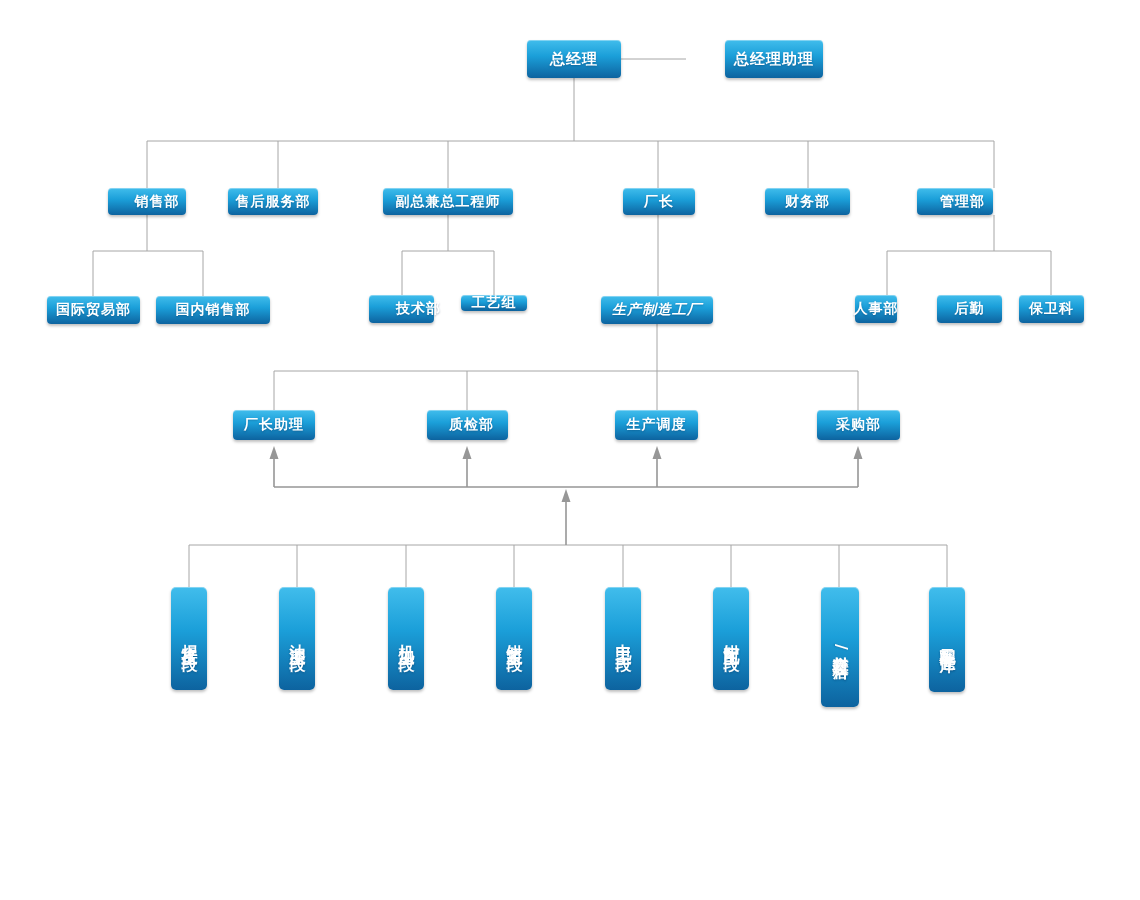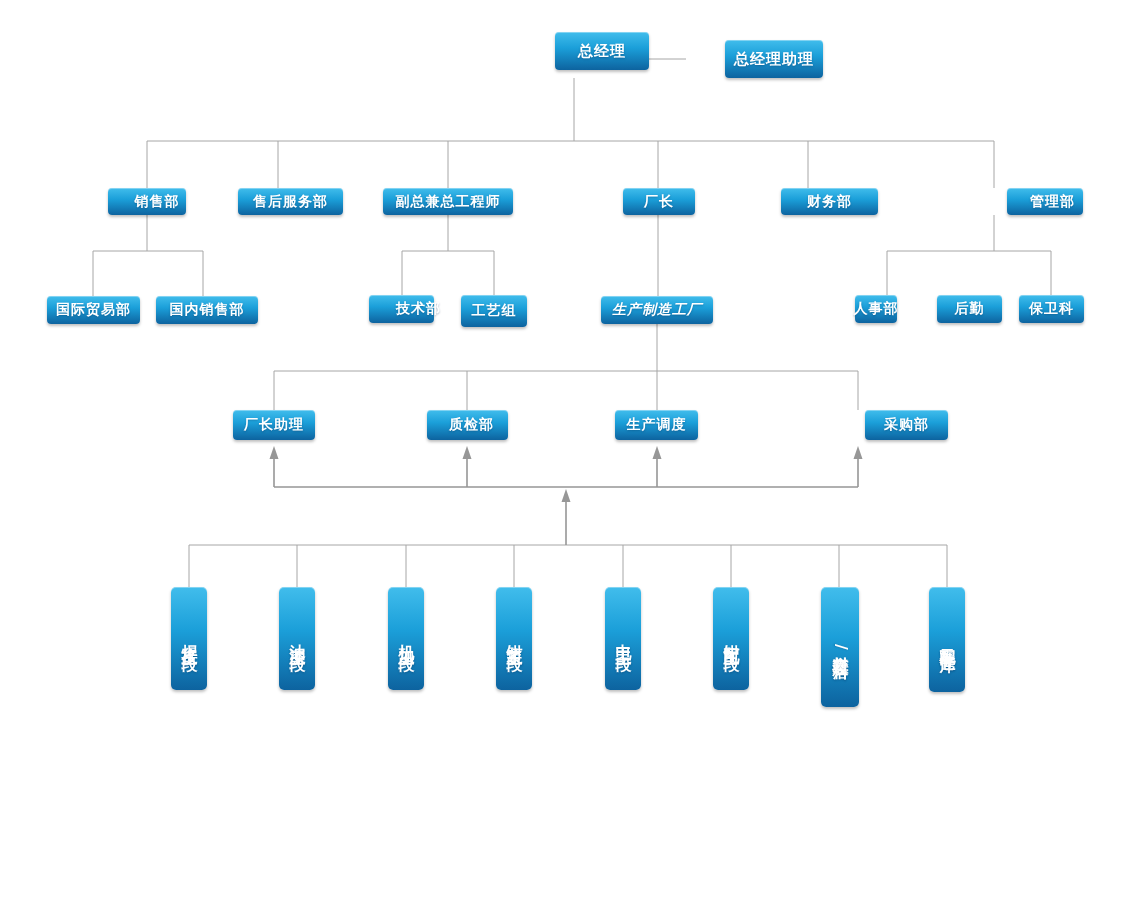--- a/index.html
+++ b/index.html
@@ -82,43 +82,43 @@
       M566 545 V501"></path>
     <g>
       <polygon class="arrow-head" points="269.5,459 274,446 278.5,459"></polygon>
       <polygon class="arrow-head" points="462.5,459 467,446 471.5,459"></polygon>
       <polygon class="arrow-head" points="652.5,459 657,446 661.5,459"></polygon>
       <polygon class="arrow-head" points="853.5,459 858,446 862.5,459"></polygon>
       <polygon class="arrow-head" points="561.5,502 566,489 570.5,502"></polygon>
     </g>
   </svg>
 
-  <div class="node lv0" style="left:527px; top:32px; width:94px; height:38px;margin-left:28px;">总经理</div>
+  <div class="node lv0" style="left:527px; top:40px; width:94px; height:38px;">总经理</div>
   <div class="node lv0" style="left:686px; top:40px; width:98px; height:38px;margin-left:39px;">总经理助理</div>
 
   <div class="node" style="left:108px; top:188px; width:78px; height:27px;padding-left:20px;">销售部</div>
-  <div class="node" style="left:238px; top:188px; width:105px; height:27px;">售后服务部</div>
+  <div class="node" style="left:228px; top:188px; width:90px; height:27px;">售后服务部</div>
   <div class="node" style="left:383px; top:188px; width:130px; height:27px;">副总兼总工程师</div>
   <div class="node" style="left:623px; top:188px; width:72px; height:27px;">厂长</div>
-  <div class="node" style="left:781px; top:188px; width:97px; height:27px;">财务部</div>
-  <div class="node" style="left:1007px; top:188px; width:76px; height:27px;padding-left:15px;">管理部</div>
+  <div class="node" style="left:765px; top:188px; width:85px; height:27px;">财务部</div>
+  <div class="node" style="left:917px; top:188px; width:76px; height:27px;padding-left:15px;">管理部</div>
 
   <div class="node" style="left:47px; top:296px; width:93px; height:28px;">国际贸易部</div>
-  <div class="node" style="left:156px; top:296px; width:102px; height:28px;">国内销售部</div>
+  <div class="node" style="left:156px; top:296px; width:114px; height:28px;">国内销售部</div>
   <div class="node" style="left:369px; top:295px; width:65px; height:28px;padding-left:34px;">技术部</div>
-  <div class="node" style="left:461px; top:295px; width:66px; height:32px;">工艺组</div>
+  <div class="node" style="left:461px; top:295px; width:66px; height:16px;">工艺组</div>
   <div class="node" style="left:601px; top:296px; width:112px; height:28px;font-style:italic;">生产制造工厂</div>
   <div class="node" style="left:855px; top:295px; width:42px; height:28px;">人事部</div>
   <div class="node" style="left:937px; top:295px; width:65px; height:28px;">后勤</div>
   <div class="node" style="left:1019px; top:295px; width:65px; height:28px;">保卫科</div>
 
   <div class="node" style="left:233px; top:410px; width:82px; height:30px;">厂长助理</div>
   <div class="node" style="left:427px; top:410px; width:81px; height:30px;padding-left:8px;">质检部</div>
   <div class="node" style="left:615px; top:410px; width:83px; height:30px;">生产调度</div>
-  <div class="node" style="left:865px; top:410px; width:83px; height:30px;">采购部</div>
+  <div class="node" style="left:817px; top:410px; width:83px; height:30px;">采购部</div>
 
   <div class="node vnode" style="left:171px; top:587px; width:36px; height:103px;">焊接工段</div>
   <div class="node vnode" style="left:279px; top:587px; width:36px; height:103px;">油漆工段</div>
   <div class="node vnode" style="left:388px; top:587px; width:36px; height:103px;">机加工段</div>
   <div class="node vnode" style="left:496px; top:587px; width:36px; height:103px;">钳装工段</div>
   <div class="node vnode" style="left:605px; top:587px; width:36px; height:103px;">电工工段</div>
   <div class="node vnode" style="left:713px; top:587px; width:36px; height:103px;">钳配工段</div>
   <div class="node vnode tight" style="left:821px; top:587px; width:38px; height:120px;">材料仓库/落料</div>
   <div class="node vnode med" style="left:929px; top:587px; width:36px; height:105px;">零配件仓库</div>
 

